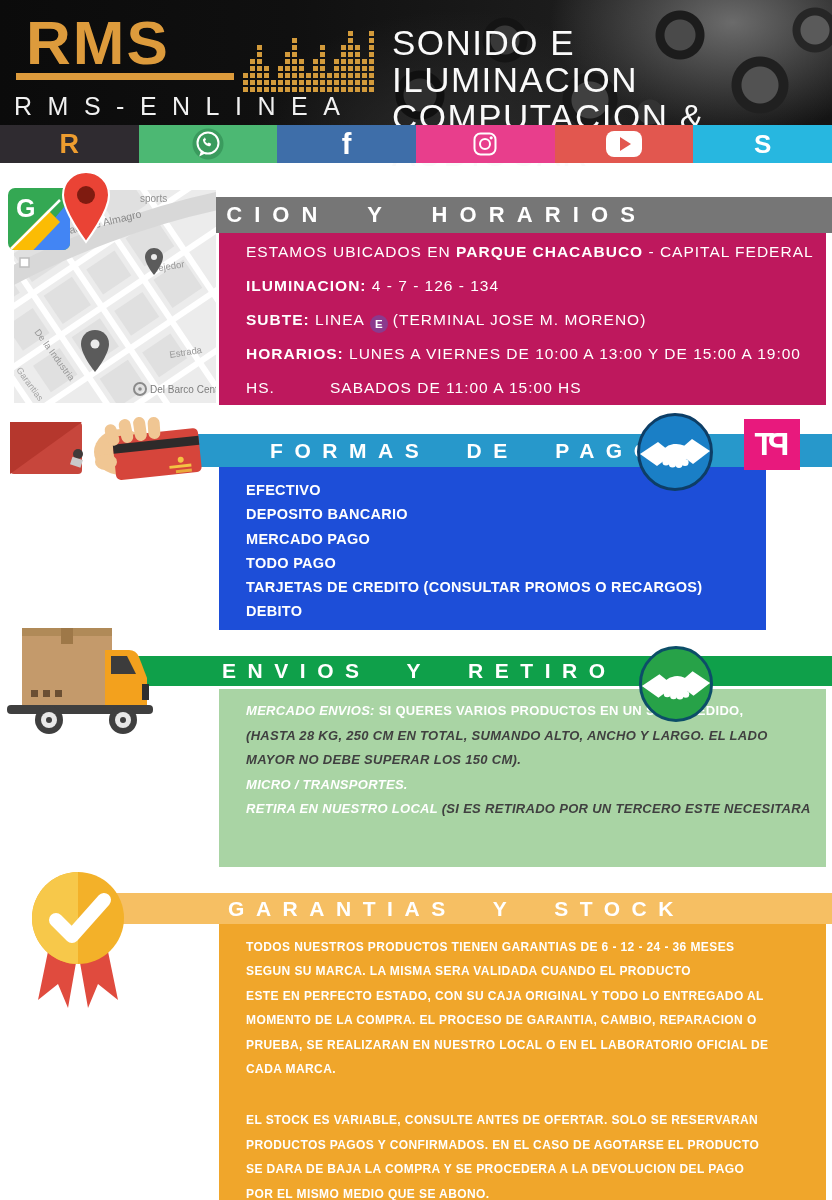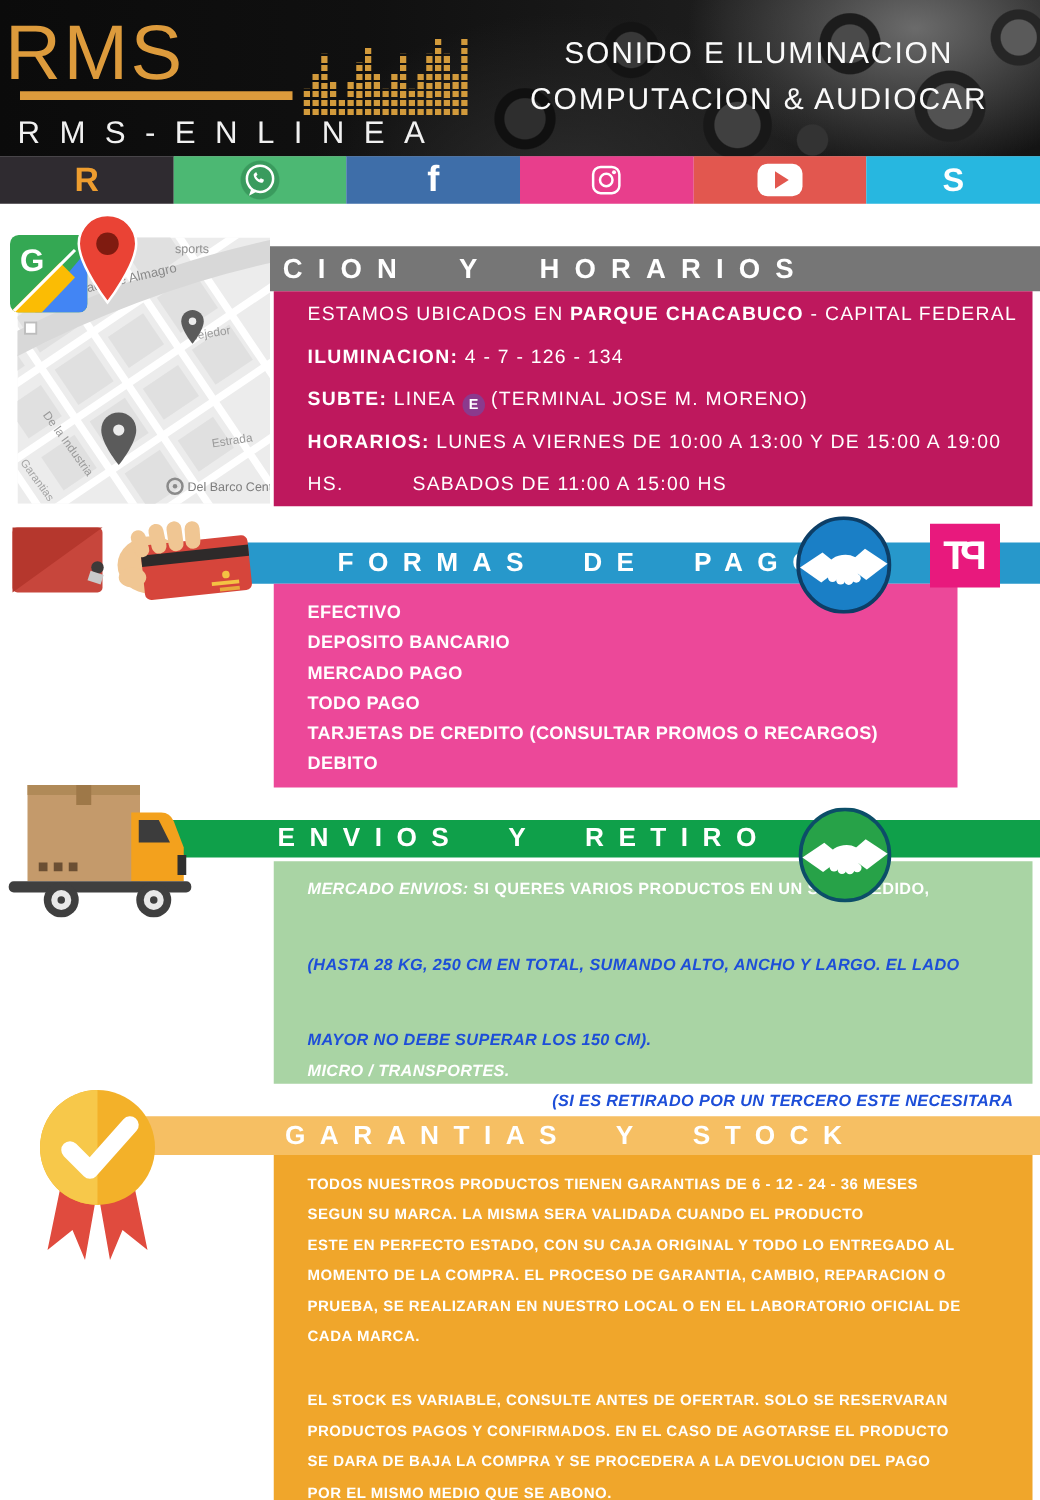--- a/index.html
+++ b/index.html
@@ -15,27 +15,27 @@
       radial-gradient(circle at 420px 95px,#2e2e2e 0 16px,#101010 17px 24px,transparent 25px),
       radial-gradient(circle at 505px 40px,#383838 0 14px,#141414 15px 22px,transparent 23px),
       radial-gradient(circle at 590px 100px,#404040 0 18px,#181818 19px 27px,transparent 28px),
       radial-gradient(circle at 680px 35px,#4a4a4a 0 15px,#1c1c1c 16px 24px,transparent 25px),
       radial-gradient(circle at 760px 85px,#525252 0 18px,#202020 19px 28px,transparent 29px),
       radial-gradient(circle at 815px 30px,#5a5a5a 0 14px,#262626 15px 22px,transparent 23px),
       radial-gradient(circle at 650px 112px,#333333 0 12px,transparent 13px),
       radial-gradient(ellipse 260px 160px at 88% 18%,#6b6b6b 0%,rgba(40,40,40,0) 70%),
       radial-gradient(ellipse 300px 200px at 55% 120%,#2c2c2c 0%,rgba(16,16,16,0) 70%),
       linear-gradient(90deg,#0b0b0b 0%,#101010 35%,#1d1d1d 70%,#141414 100%);}
-  .brand{left:4px;top:10px;font-size:62px;font-weight:400;letter-spacing:2px;color:#DD9B3C;line-height:66px;}
+  .brand{left:26px;top:10px;font-size:62px;font-weight:700;letter-spacing:2px;color:#DD9B3C;line-height:66px;}
   .brand-bar{left:16px;top:73px;width:218px;height:7px;background:#DD9B3C;}
   .eq{left:243px;top:29px;width:140px;height:63px;display:flex;align-items:flex-end;gap:2px;}
   .eq i{display:block;width:5px;background:repeating-linear-gradient(to top,#D29A3B 0 5px,rgba(0,0,0,0) 5px 7px);}
   .brand-sub{left:14px;top:92px;font-size:25px;letter-spacing:0.62em;color:#f1f1f1;font-weight:400;}
-  .tagline{left:392px;top:24px;width:430px;text-align:center;color:#fafafa;
-           font-size:24px;line-height:37px;letter-spacing:1.5px;font-weight:400;}
+  .tagline{left:392px;top:24px;width:430px;text-align:left;color:#fafafa;
+           font-size:35px;line-height:37px;letter-spacing:1.5px;font-weight:400;}
 
   
   .social{left:0;top:125px;width:832px;height:38px;display:flex;}
   .seg{flex:1 1 0;display:flex;align-items:center;justify-content:center;text-decoration:none;}
   .seg-rms{background:#2F2B30;}
   .seg-wa{background:#4CB873;background-image:radial-gradient(circle at 50% 50%,rgba(16,88,44,.30) 0 15px,rgba(0,0,0,0) 16px);}
   .seg-fb{background:#3E6EA9;}
   .seg-ig{background:#E83E8C;}
   .seg-yt{background:#E2574F;}
   .seg-sk{background:#27B7E0;}
@@ -50,33 +50,33 @@
   .bar span{letter-spacing:.55em;word-spacing:.9em;}
   .loc-bar{left:48px;top:197px;width:778px;height:36px;background:#767676;font-size:22px;padding-left:48px;z-index:1;}
   .loc-body{left:219px;top:233px;width:607px;height:172px;background:#be185d;z-index:1;
             color:#fff;font-size:15.5px;letter-spacing:1px;padding:2px 0 0 27px;box-sizing:border-box;}
   .loc-row{height:34px;line-height:34px;white-space:nowrap;}
   .loc-row b{font-weight:700;}
   .badge-e{display:inline-flex;align-items:center;justify-content:center;width:18px;height:18px;border-radius:50%;
            background:#8B3A8D;color:#fff;font-size:11.5px;font-weight:700;letter-spacing:0;margin:0 5px;vertical-align:-3px;}
 
   .pay-bar{left:185px;top:434px;width:641px;height:33px;background:#2798CB;font-size:21px;padding-left:85px;z-index:1;}
-  .pay-body{left:219px;top:467px;width:547px;height:163px;background:#ec4899;z-index:1;
+  .pay-body{left:219px;top:467px;width:547px;height:163px;background:#1d4ed8;z-index:1;
             color:#fff;font-weight:700;font-size:14.5px;letter-spacing:.3px;padding:11px 0 0 27px;box-sizing:border-box;}
   .pay-item{line-height:24.3px;white-space:nowrap;}
   .tp{left:744px;top:419px;width:56px;height:51px;background:#E8197D;z-index:3;display:flex;align-items:center;justify-content:center;
       color:#fff;font-size:32px;font-weight:800;letter-spacing:-3px;}
   .flip{display:inline-block;transform:scaleX(-1);}
 
   .ship-bar{left:120px;top:656px;width:706px;height:30px;background:#0FA04A;font-size:21px;padding-left:102px;z-index:1;}
   .ship-body{left:219px;top:689px;width:607px;height:178px;background:#A9D4A4;z-index:1;
              color:#fff;font-weight:700;font-size:13px;letter-spacing:.3px;padding:10px 0 0 27px;box-sizing:border-box;}
   .ship-line{line-height:24.6px;white-space:nowrap;}
   .it{font-style:italic;}
-  .red{color:#1d4ed8;margin-top:36px;}
+  .red{color:#404040;}
 
   .war-bar{left:110px;top:893px;width:716px;height:31px;background:#F6BF63;font-size:21px;padding-left:118px;z-index:1;}
   .war-body{left:219px;top:924px;width:607px;height:276px;background:#F0A62B;z-index:1;
             color:#fff;font-weight:700;font-size:12px;letter-spacing:.4px;padding:11px 0 0 27px;box-sizing:border-box;}
   .war-line{line-height:24.4px;white-space:nowrap;}
   .war-p2{margin-top:27px;}
 
   .z2{z-index:2;} .z3{z-index:3;}
 </style>
 </head>

